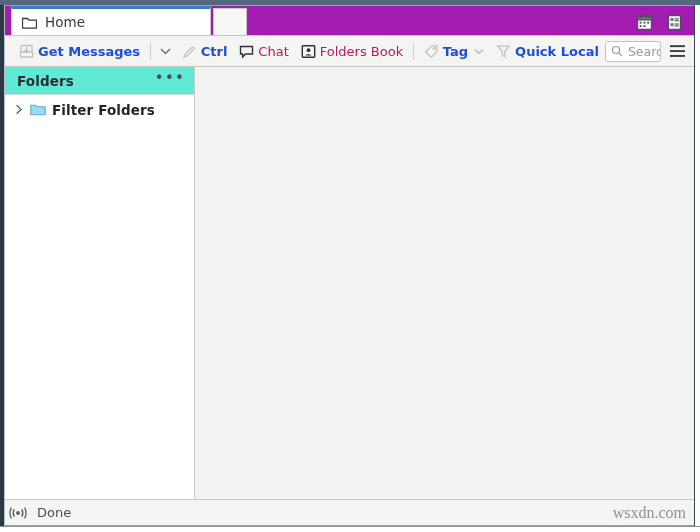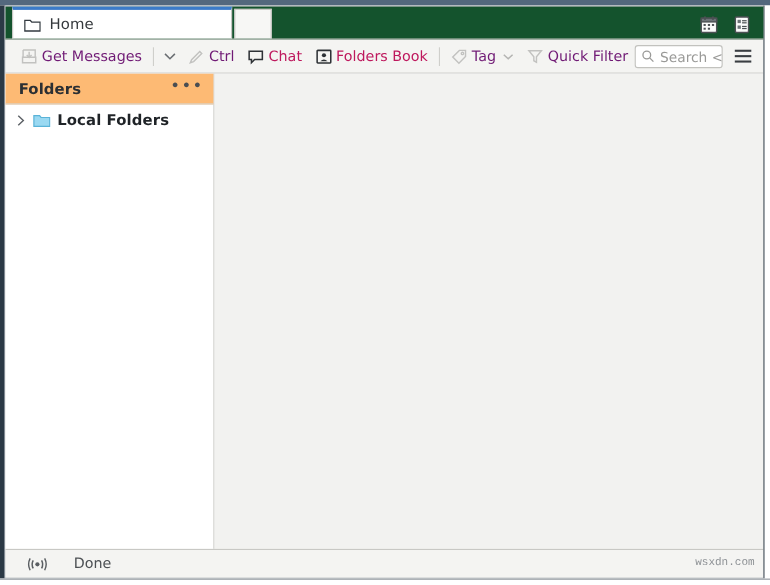--- a/index.html
+++ b/index.html
@@ -63,21 +63,21 @@
     background: #f4f4f2;
     border-top: 1px solid #9aa1a8;
     border-bottom: 1px solid #9aa1a8;
     box-sizing: border-box;
   }
 
   
   .tabbar {
     height: 30px;
     flex: 0 0 auto;
-    background: #14532d;
+    background: #a21caf;
     display: flex;
     align-items: flex-end;
     position: relative;
     border-bottom: 1px solid #c6c6c2;
     padding-left: 6px;
     box-sizing: border-box;
   }
   .tab {
     height: 29px;
     box-sizing: border-box;
@@ -134,21 +134,21 @@
   }
   .tb-item {
     display: flex;
     align-items: center;
     gap: 4px;
     padding: 2px 6px;
     white-space: nowrap;
     color: #be185d;
     border-radius: 3px;
   }
-  .tb-item.disabled { color: #701a75; }
+  .tb-item.disabled { color: #1d4ed8; font-weight: bold; }
   .tb-sep {
     width: 1px;
     height: 17px;
     background: #cfcfcb;
     margin: 0 4px;
   }
   .tb-chevron {
     display: inline-flex;
     align-items: center;
     padding: 2px 5px;
@@ -199,21 +199,21 @@
     flex-direction: column;
     box-sizing: border-box;
   }
   .folders-header {
     height: 27px;
     flex: 0 0 auto;
     display: flex;
     align-items: center;
     padding: 0 9px 0 12px;
     border-bottom: 1px solid #d6d6d2;
-    background: #fdba74;
+    background: #5eead4;
   }
   .folders-title {
     font-size: 13.5px;
     font-weight: bold;
     color: #2b2f33;
     letter-spacing: .1px;
   }
   .folders-header .sp { flex: 1 1 auto; }
   .dots {
     font-size: 15px;
@@ -254,34 +254,34 @@
   }
 
   
   .statusbar {
     height: 26px;
     flex: 0 0 auto;
     background: #f4f4f2;
     border-top: 1px solid #c8c8c4;
     display: flex;
     align-items: center;
-    padding-left: 20px;
-    gap: 24px;
+    padding-left: 4px;
+    gap: 10px;
     box-sizing: border-box;
   }
   .status-text {
     font-size: 13px;
     color: #4c5054;
   }
   .status-spacer { flex: 1 1 auto; }
   .watermark {
-    font-size: 10px;
+    font-size: 16px;
     color: #8e9296;
     padding-right: 8px;
-    font-family: Liberation Mono, monospace;
+    font-family: Liberation Serif, serif;
   }
   svg { display: block; }
 </style>
 </head>
 <body>
 
 <div id="app-window">
 
   <div class="frame-top"></div>
 
@@ -401,21 +401,21 @@
             </svg>
           </span>
         </div>
 
         <div class="tb-item disabled">
           <span>
             <svg width="15" height="15" viewBox="0 0 15 15">
               <path d="M1.8 2.2 h11.4 L8.7 7.6 V12.6 L6.3 11.2 V7.6 Z" fill="none" stroke="#c2c2c0" stroke-width="1.3"></path>
             </svg>
           </span>
-          <span>Quick Filter</span>
+          <span>Quick Local</span>
         </div>
 
         <div class="searchbox">
           <span>
             <svg width="12" height="12" viewBox="0 0 12 12">
               <circle cx="5" cy="5" r="3.5" fill="none" stroke="#9a9a98" stroke-width="1.2"></circle>
               <path d="M7.6 7.6 L11 11" fill="none" stroke="#9a9a98" stroke-width="1.2"></path>
             </svg>
           </span>
           <span class="ph">Search &lt;Ctrl+K&gt;</span>
@@ -446,21 +446,21 @@
               <span class="twisty">
                 <svg width="8" height="11" viewBox="0 0 8 11">
                   <path d="M1.6 1.2 L6.2 5.5 L1.6 9.8" fill="none" stroke="#5c6166" stroke-width="1.3"></path>
                 </svg>
               </span>
               <span>
                 <svg width="16" height="13" viewBox="0 0 16 13">
                   <path d="M0.8 2.2 h5.2 l1.3 1.6 H15.2 v8 H0.8 Z" fill="#9ad9f2" stroke="#5ab3d8" stroke-width="1.1"></path>
                 </svg>
               </span>
-              <span class="tree-label">Local Folders</span>
+              <span class="tree-label">Filter Folders</span>
             </div>
           </div>
         </div>
 
         <div class="content-pane">
           <span></span>
         </div>
       </div>
 
       <div class="statusbar">

